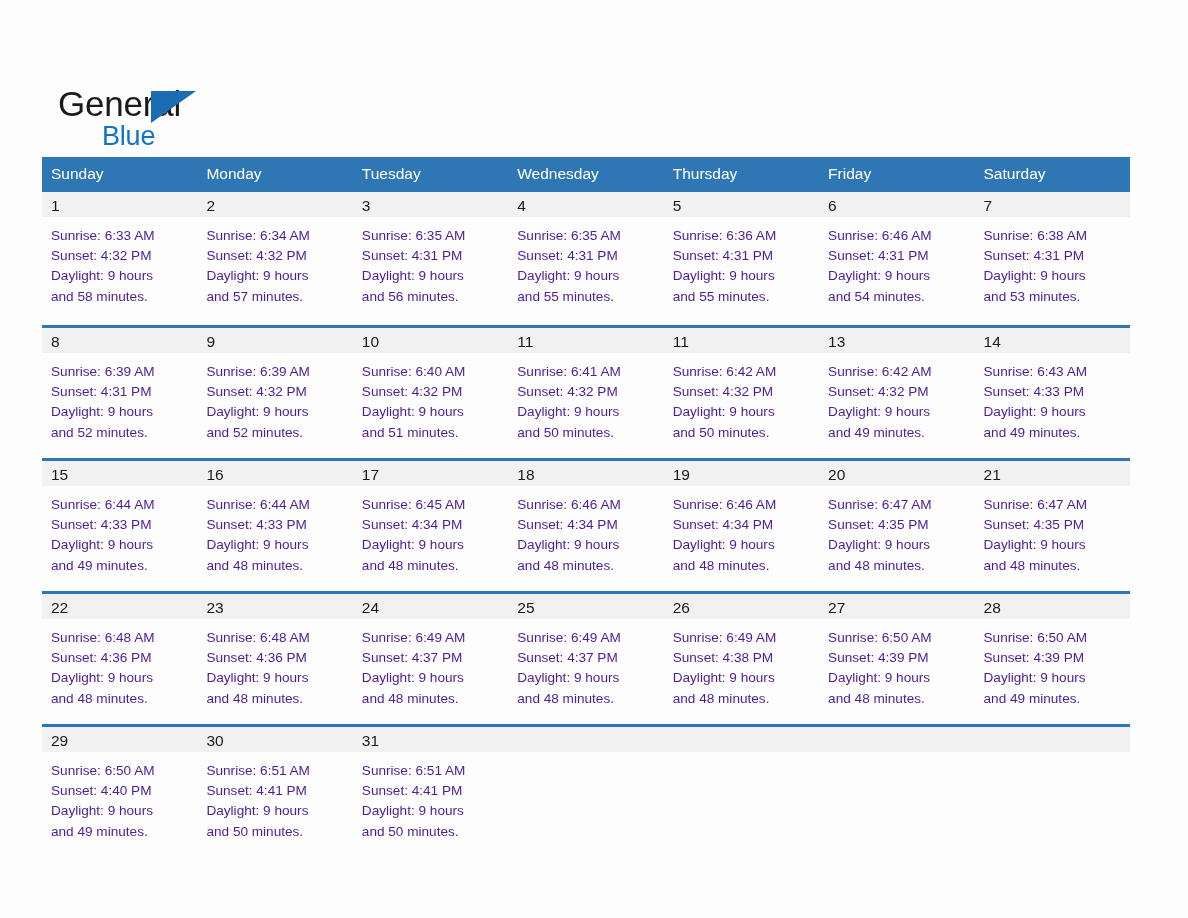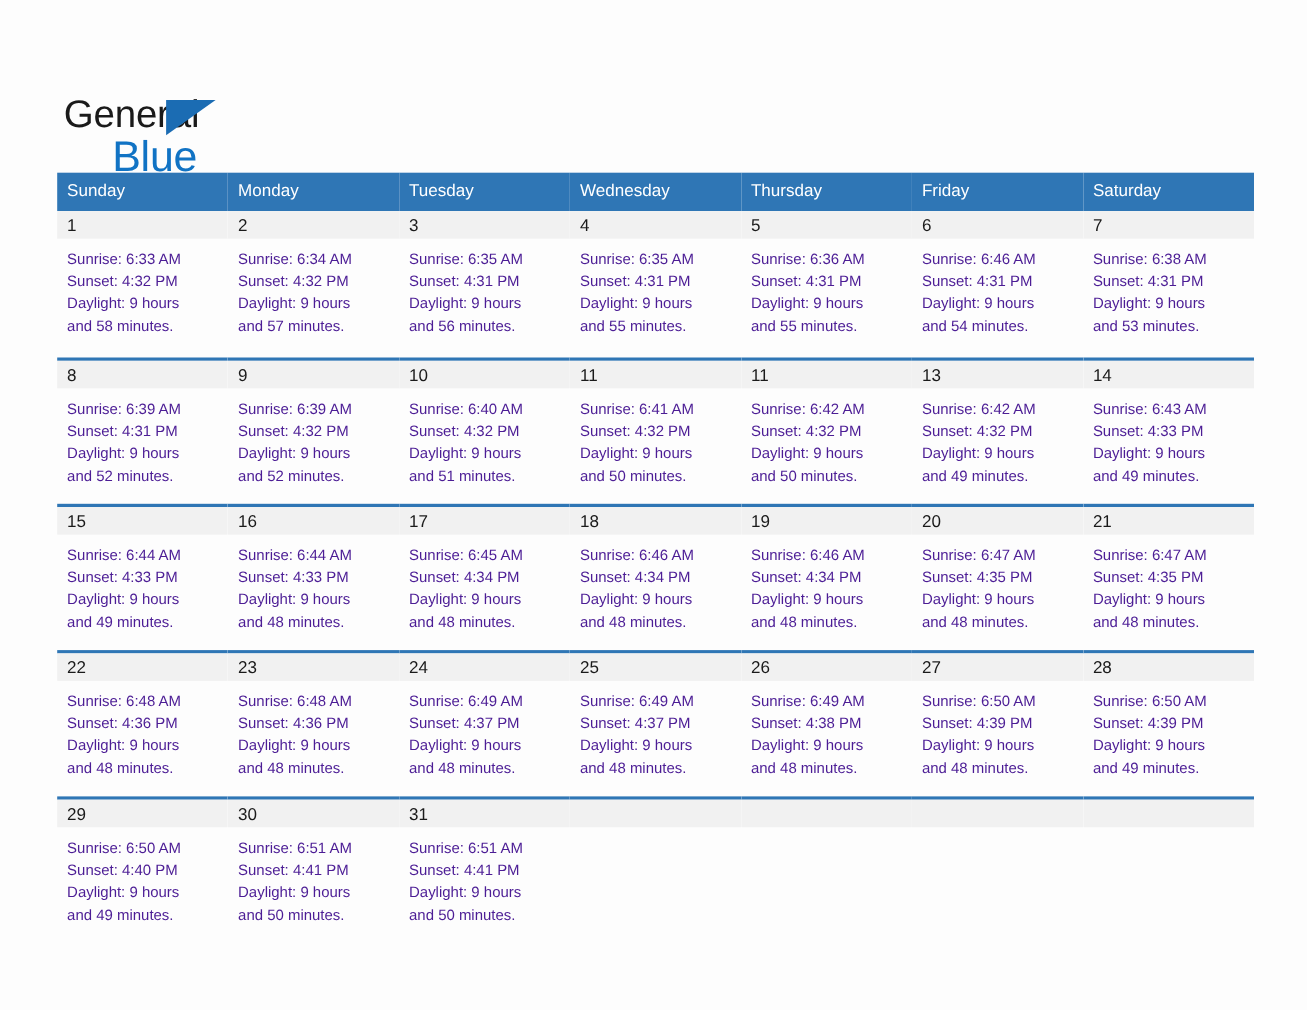--- a/index.html
+++ b/index.html
@@ -51,21 +51,21 @@
     position: absolute;
     left: 93px;
     top: 5px;
     width: 0;
     height: 0;
     border-left: 45px solid #1b6cb3;
     border-bottom: 32px solid transparent;
   }
   .brand-row2 {
     display: block;
-    font-size: 39px;
+    font-size: 27px;
     color: #1173c4;
     margin-top: 2px;
     margin-left: 44px;
     letter-spacing: -0.2px;
   }
 
   .title-block {
     position: absolute;
     right: 52px;
     top: 48px;
@@ -82,21 +82,21 @@
   .location {
     font-size: 23px;
     color: #111;
     margin-top: 8px;
     letter-spacing: -0.1px;
   }
 
   
   .calendar {
     position: absolute;
-    left: 52px;
+    left: 42px;
     top: 157px;
     width: 1088px;
     border-collapse: collapse;
     table-layout: fixed;
   }
 
   .calendar thead th {
     background: #2f76b5;
     color: #ffffff;
     font-weight: normal;

